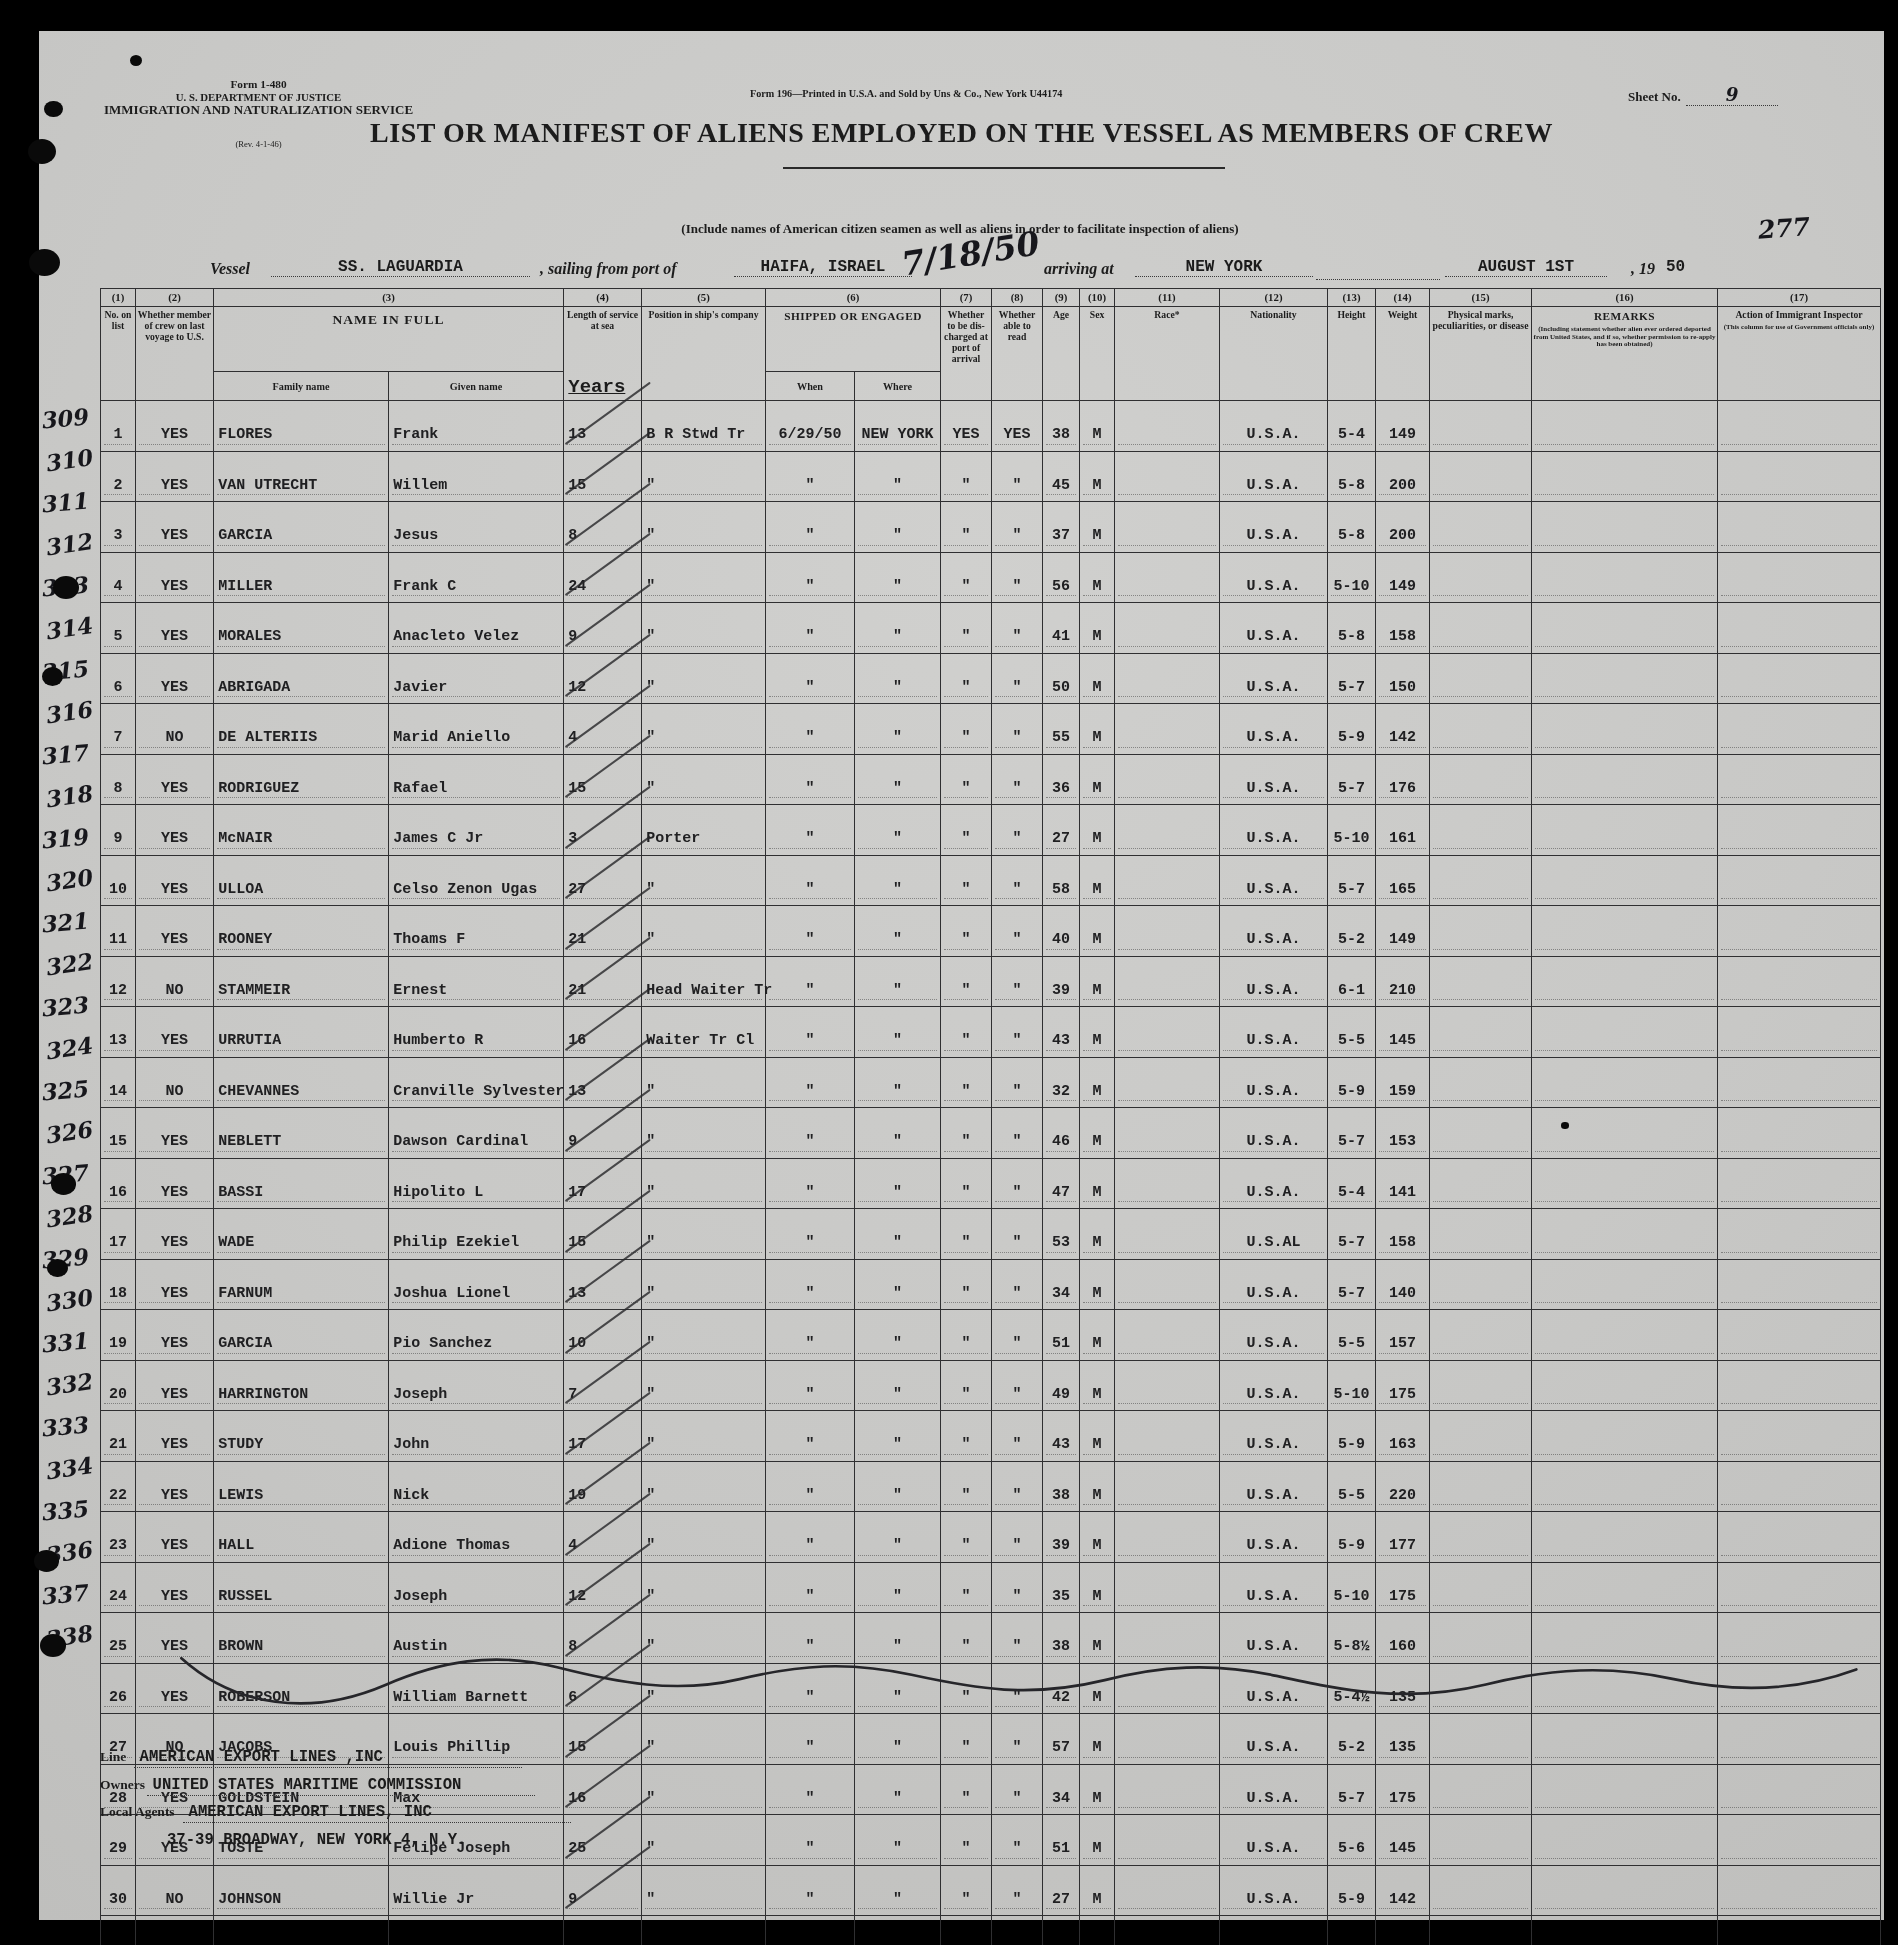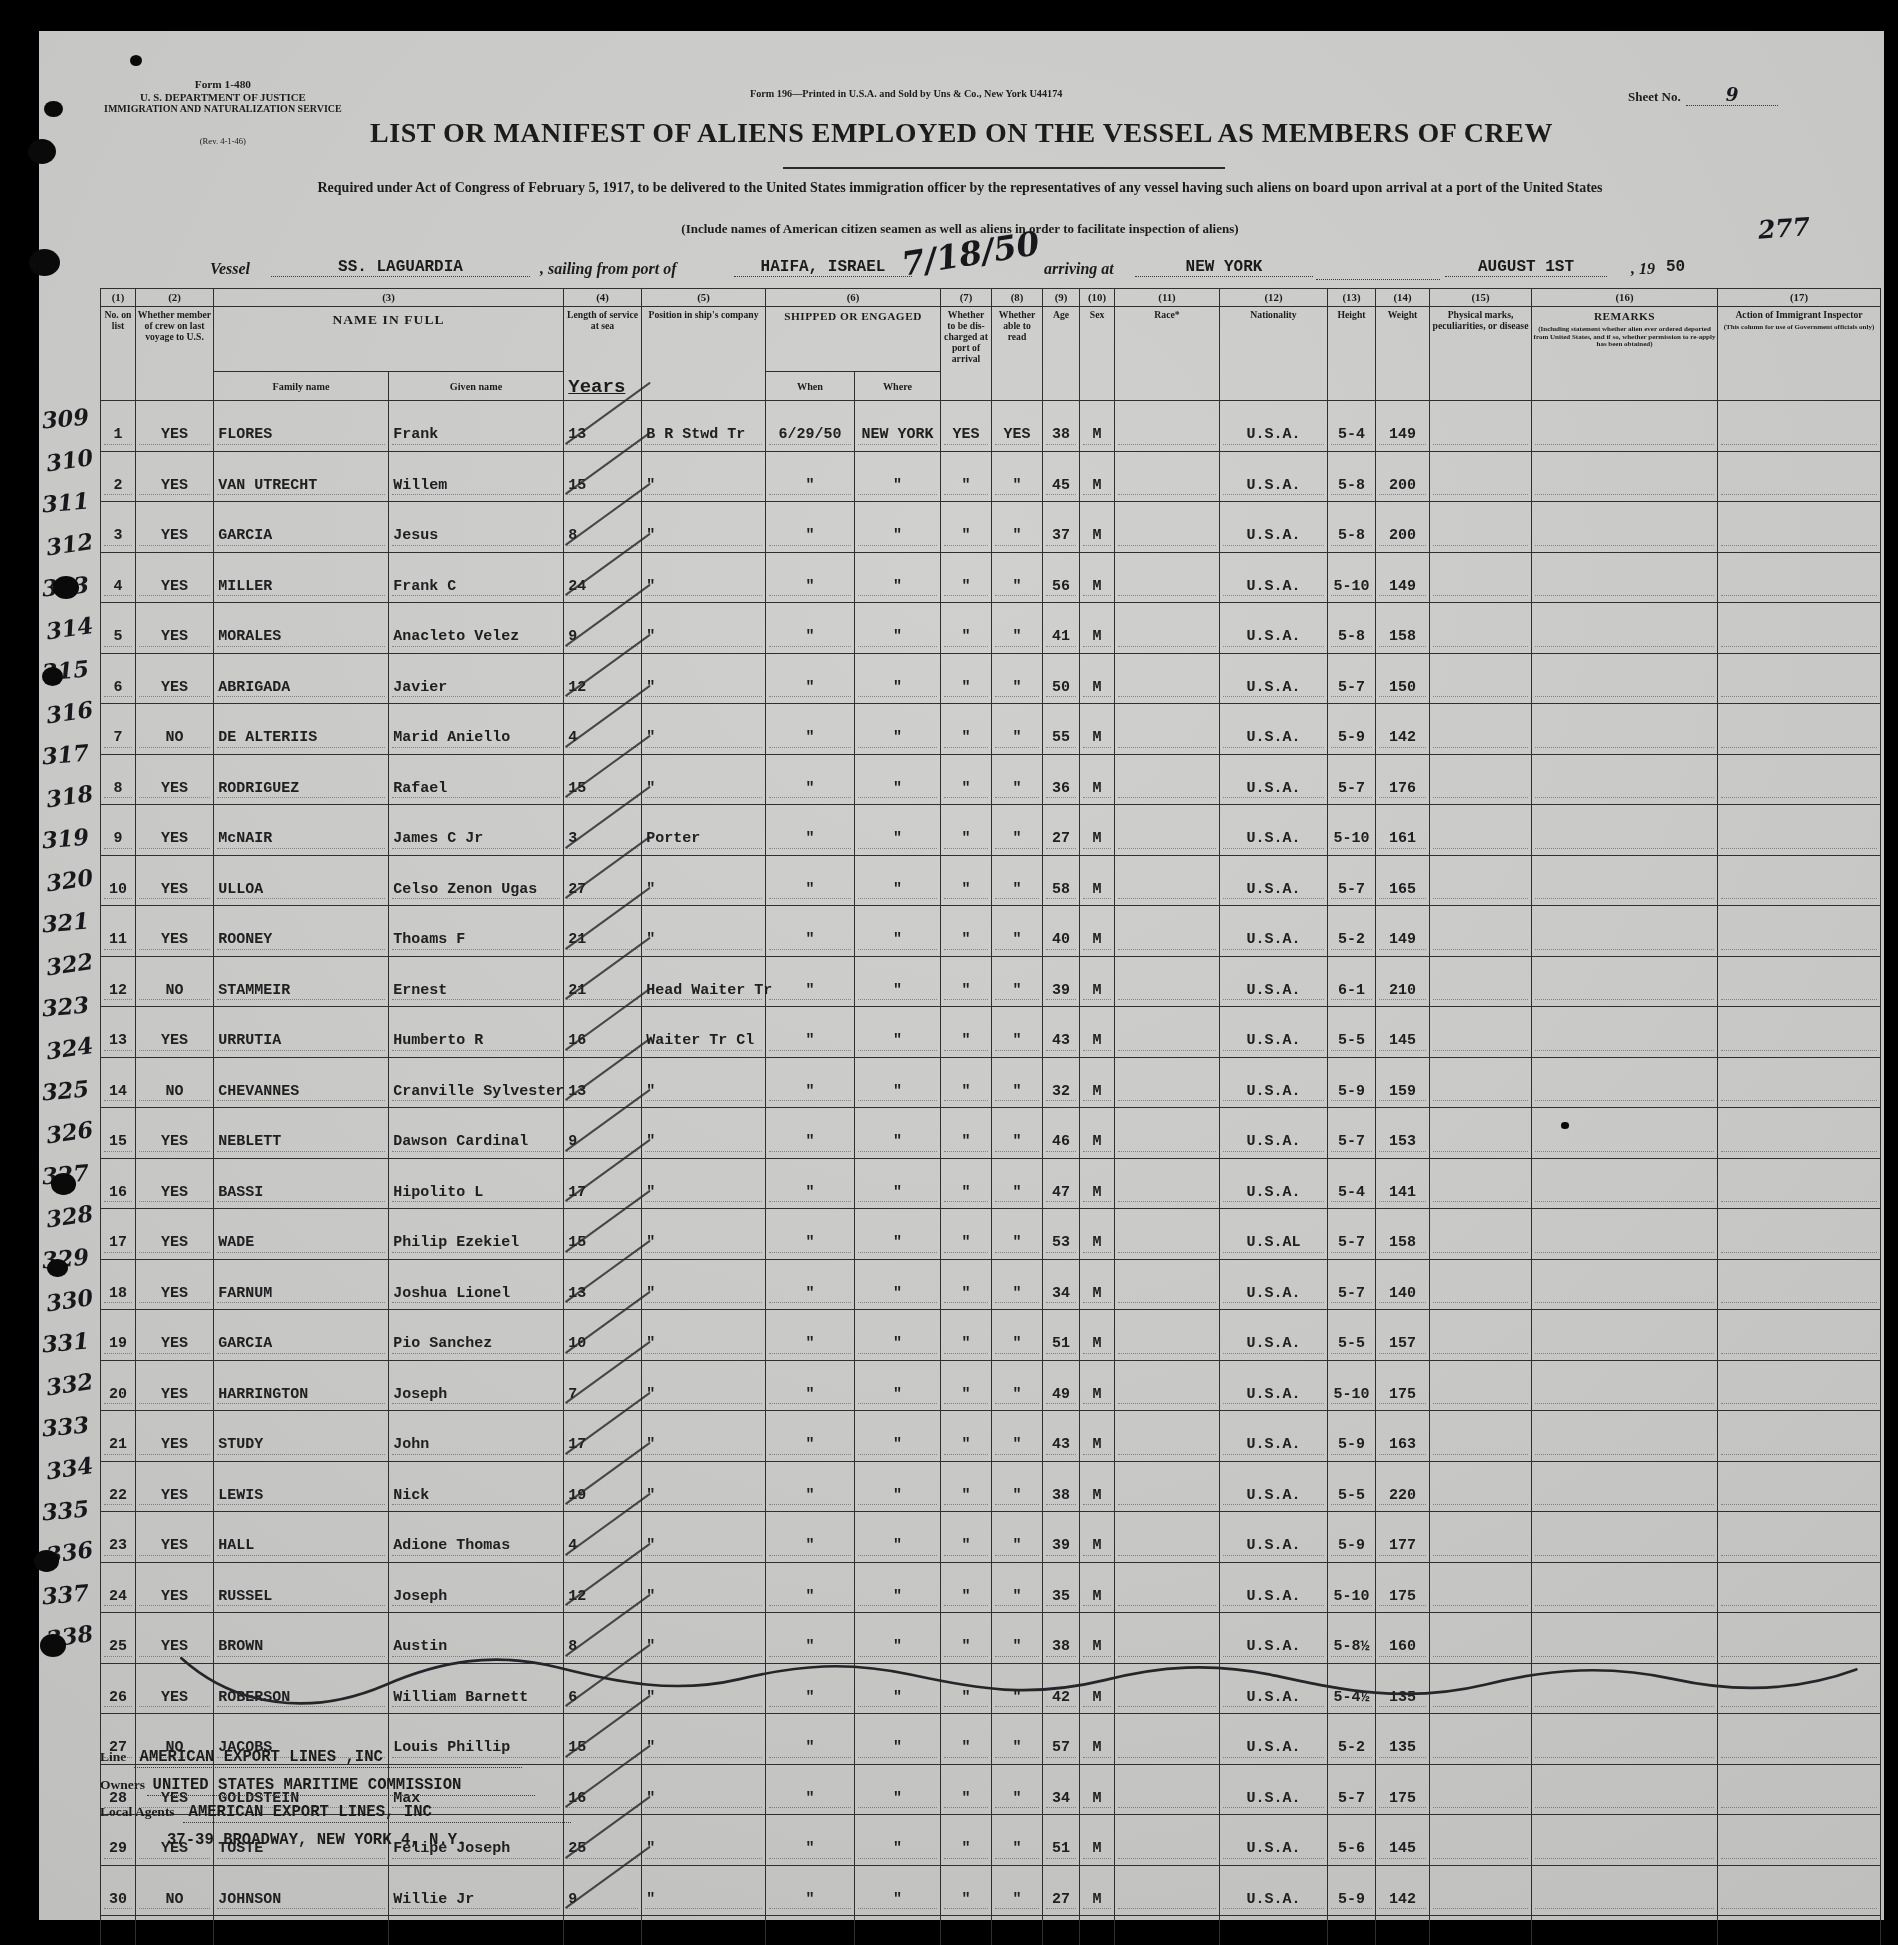--- a/index.html
+++ b/index.html
@@ -10,21 +10,21 @@
   .paper{
     position:absolute;left:39px;top:31px;right:14px;bottom:26px;
     background:radial-gradient(circle at 50% 28%, #d0d0ce 0%, #c8c8c6 55%, #bfbfbd 100%);
     overflow:visible;
     padding-left:22px;
   }
   
   .form-id{position:absolute;left:65px;top:47px;text-align:center;font-weight:bold;line-height:1.15;}
   .form-id .l1{font-size:11.3px;}
   .form-id .l2{font-size:10.8px;}
-  .form-id .l3{font-size:10px;}
+  .form-id .l3{font-size:13px;}
   .form-id .l4{font-size:8.6px;font-weight:normal;margin-top:22px;}
   .print-info{position:absolute;left:711px;top:57px;font-size:10.2px;font-weight:bold;}
   .sheet-no{position:absolute;left:1589px;top:55px;font-size:13px;font-weight:bold;white-space:nowrap;}
   .sheet-dots{display:inline-block;width:92px;border-bottom:1.6px dotted #3a3a3a;text-align:center;margin-left:5.4px;}
   .hand{font-family:"DejaVu Serif", serif;font-style:italic;font-weight:bold;color:#17171c;}
   .sheet-dots .hand{font-size:18.3px;line-height:1;}
   .doc-title{position:absolute;left:0;top:86px;width:100%;text-align:center;
     font-size:28px;font-weight:bold;letter-spacing:0.5px;}
   .title-underline{position:absolute;left:744px;top:136px;width:442px;height:1.6px;background:#2a2a2a;}
   .required-text{position:absolute;left:129px;top:148px;width:1584px;text-align:center;
@@ -108,21 +108,20 @@
   </div>
 
   <div class="print-info">Form 196—Printed in U.S.A. and Sold by Uns &amp; Co., New York   U44174</div>
 
   <div class="sheet-no">
     <span>Sheet No.</span><span class="sheet-dots"><span class="hand">9</span></span>
   </div>
 
   <div class="doc-title">LIST OR MANIFEST OF ALIENS EMPLOYED ON THE VESSEL AS MEMBERS OF CREW</div>
   <div class="title-underline"></div>
-  <div class="required-text">Required under Act of Congress of February 5, 1917, to be delivered to the United States immigration officer by the representatives of any vessel having such aliens on board upon arrival at a port of the United States</div>
   <div class="include-text">(Include names of American citizen seamen as well as aliens in order to facilitate inspection of aliens)</div>
   <div class="hand-277 hand">277</div>
 
   <div class="vessel-line">
     <span class="it" style="left:171px;">Vessel</span>
     <span class="typed dotl" style="left:232px;width:259px;">SS. LAGUARDIA</span>
     <span class="it" style="left:501px;">, sailing from port of</span>
     <span class="typed dotl" style="left:695px;width:178px;">HAIFA, ISRAEL</span>
     <span class="hand hand-date">7/18/50</span>
     <span class="it" style="left:1005px;">arriving at</span>

